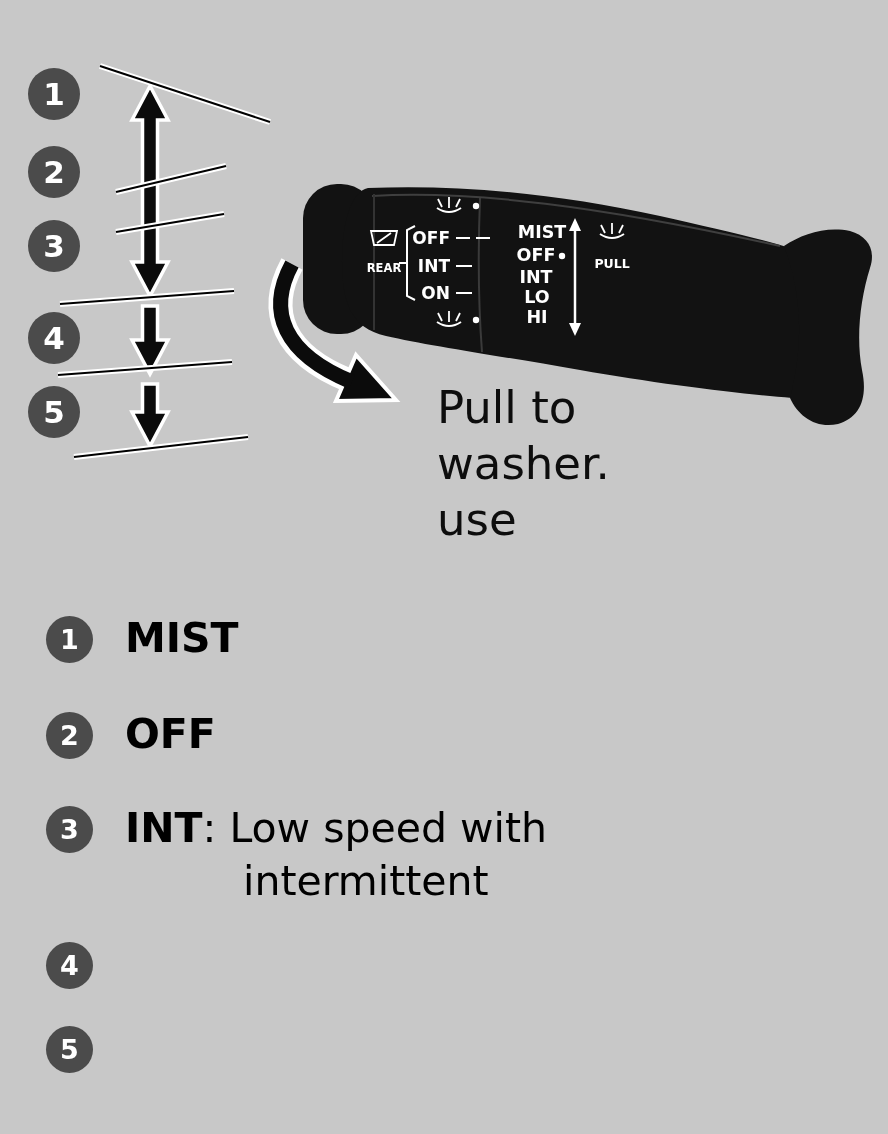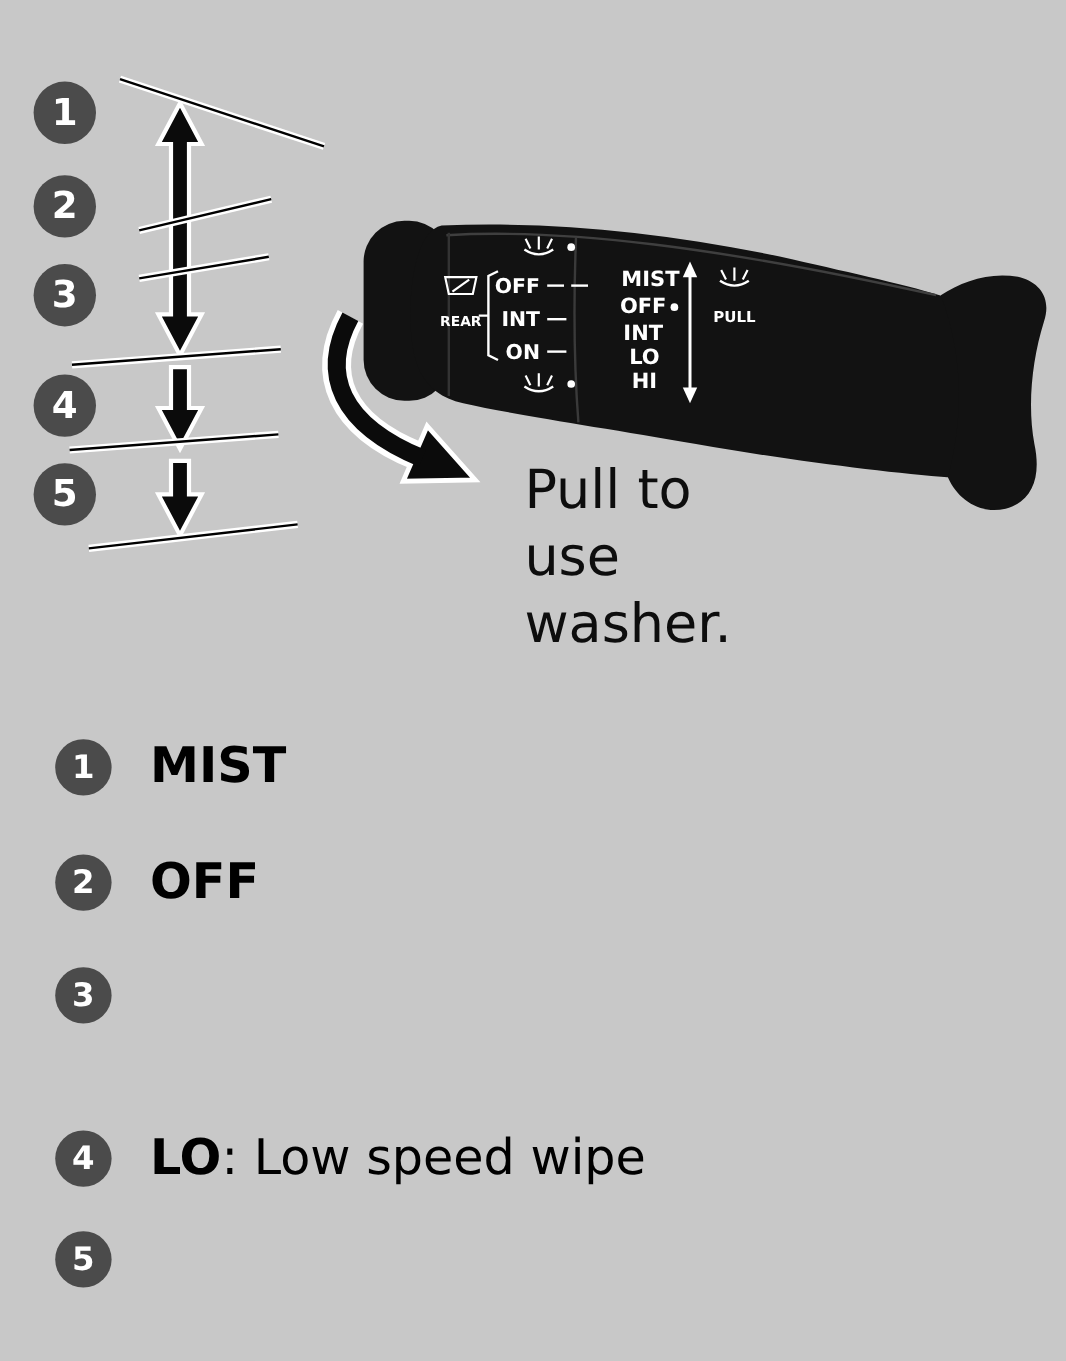--- a/index.html
+++ b/index.html
@@ -148,38 +148,38 @@
 </svg>
 
 <div class="badge" style="left:28px; top:68px">1</div>
 <div class="badge" style="left:28px; top:146px">2</div>
 <div class="badge" style="left:28px; top:220px">3</div>
 <div class="badge" style="left:28px; top:312px">4</div>
 <div class="badge" style="left:28px; top:386px">5</div>
 
 <div class="annotation">
   <div>Pull to</div>
+  <div>washer.</div>
   <div>use</div>
-  <div>washer.</div>
 </div>
 
 <div class="legend-row" style="top:612px">
   <div class="legend-num">1</div>
   <div class="legend-text"><span class="term">MIST</span><span></span></div>
 </div>
 
 <div class="legend-row" style="top:708px">
   <div class="legend-num">2</div>
   <div class="legend-text"><span class="term">OFF</span><span></span></div>
 </div>
 
 <div class="legend-row" style="top:802px">
   <div class="legend-num">3</div>
+  <div class="legend-text hanging"><span class="term">INT</span><span>: Low speed with intermittent</span></div>
 </div>
 
 <div class="legend-row" style="top:938px">
   <div class="legend-num">4</div>
-  <div class="legend-text"><span class="term">LO</span><span>: Low speed wipe</span></div>
 </div>
 
 <div class="legend-row" style="top:1022px">
   <div class="legend-num">5</div>
 </div>
 
 </body></html>

